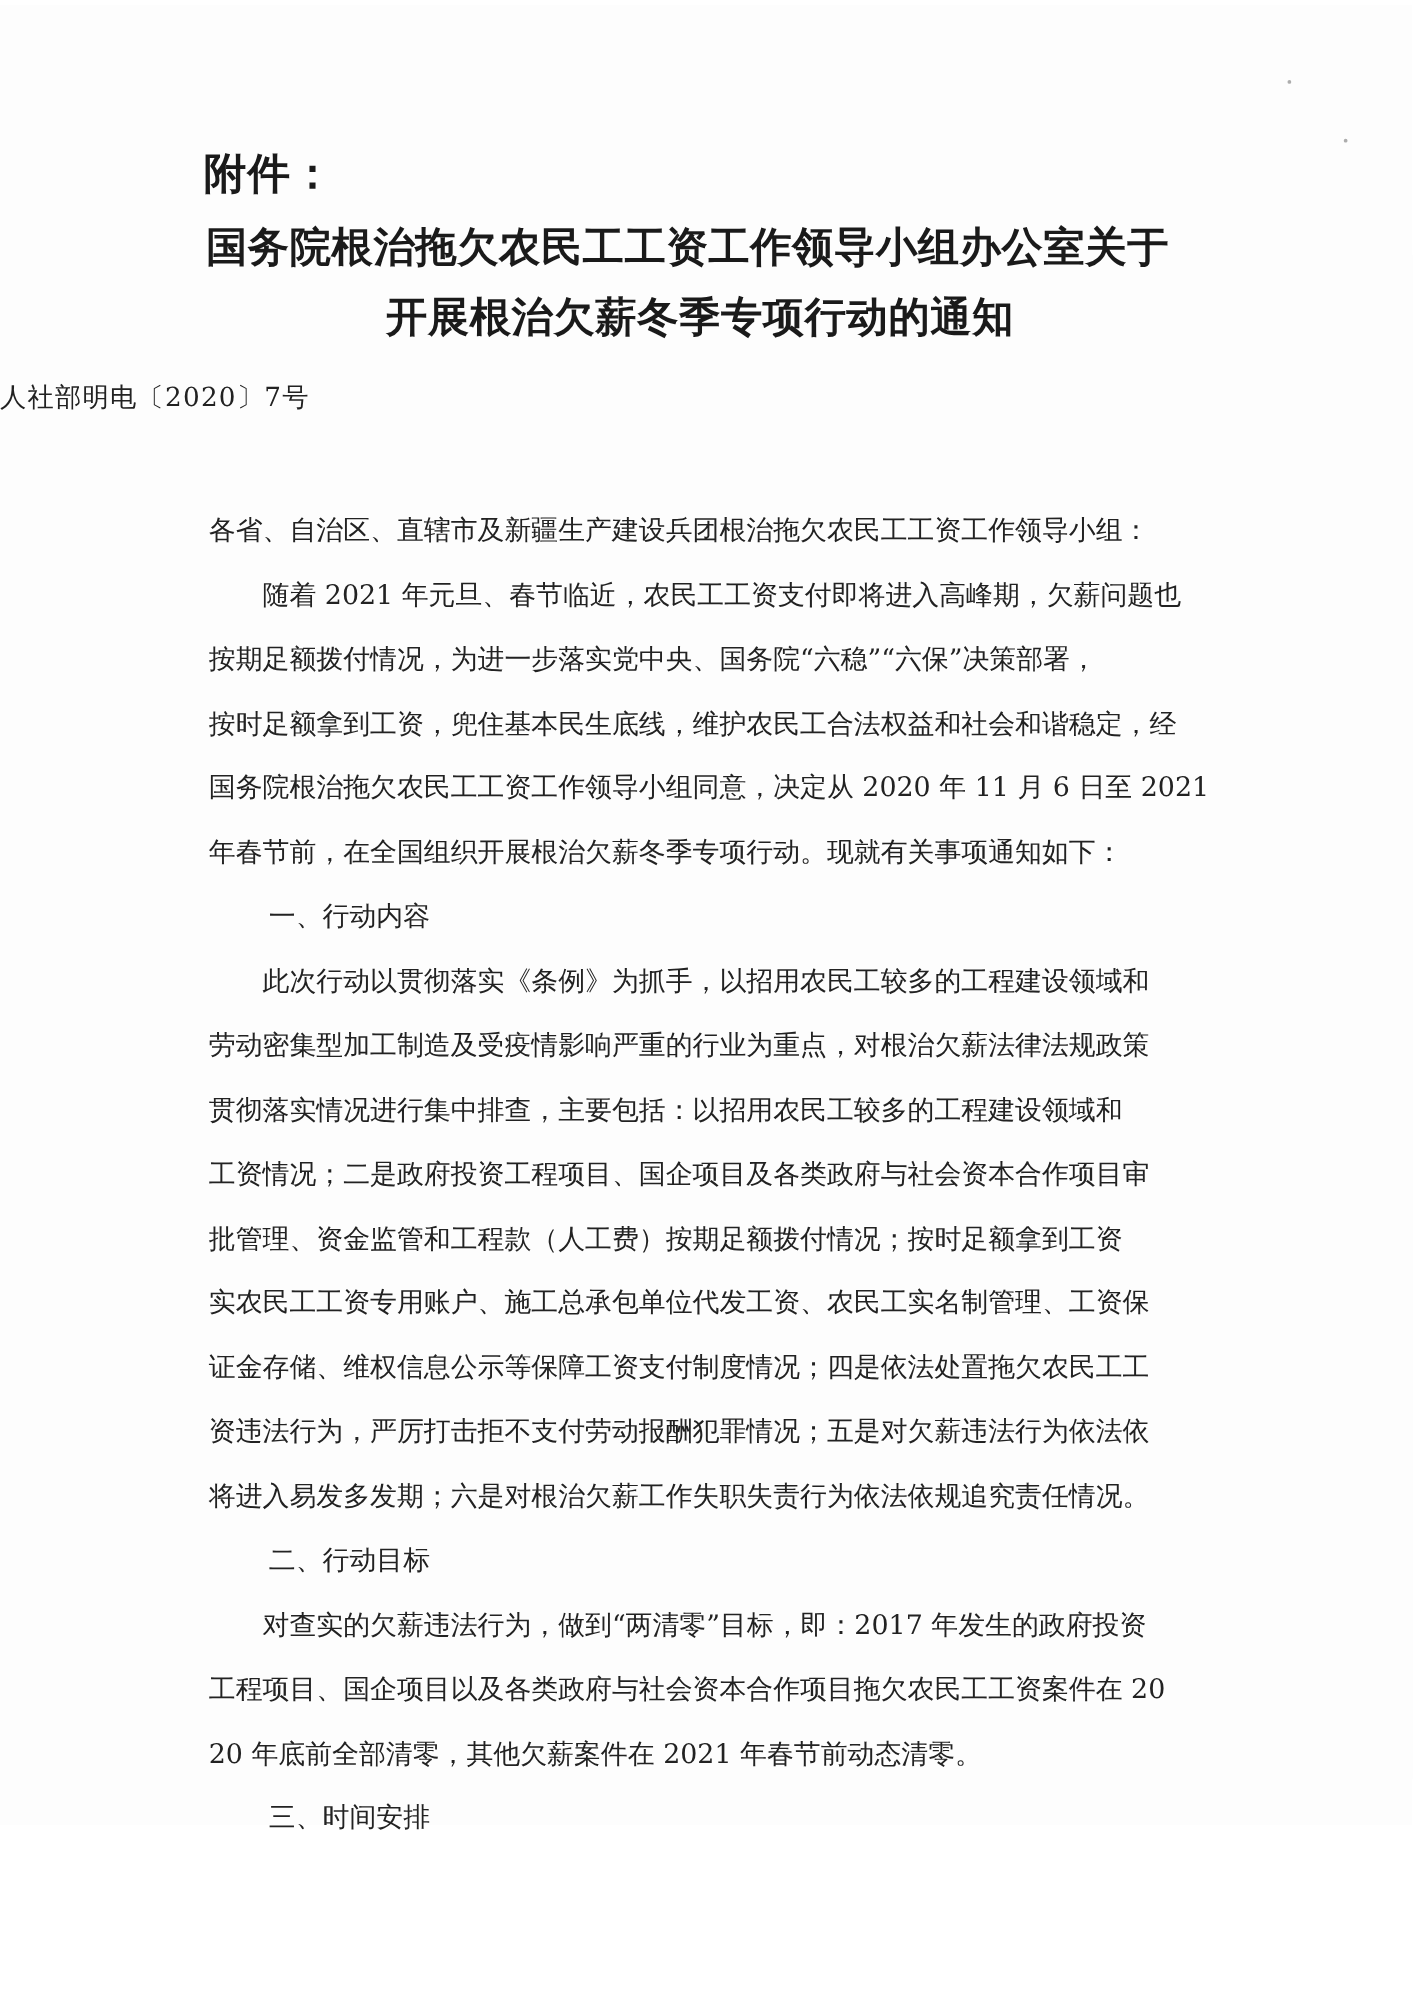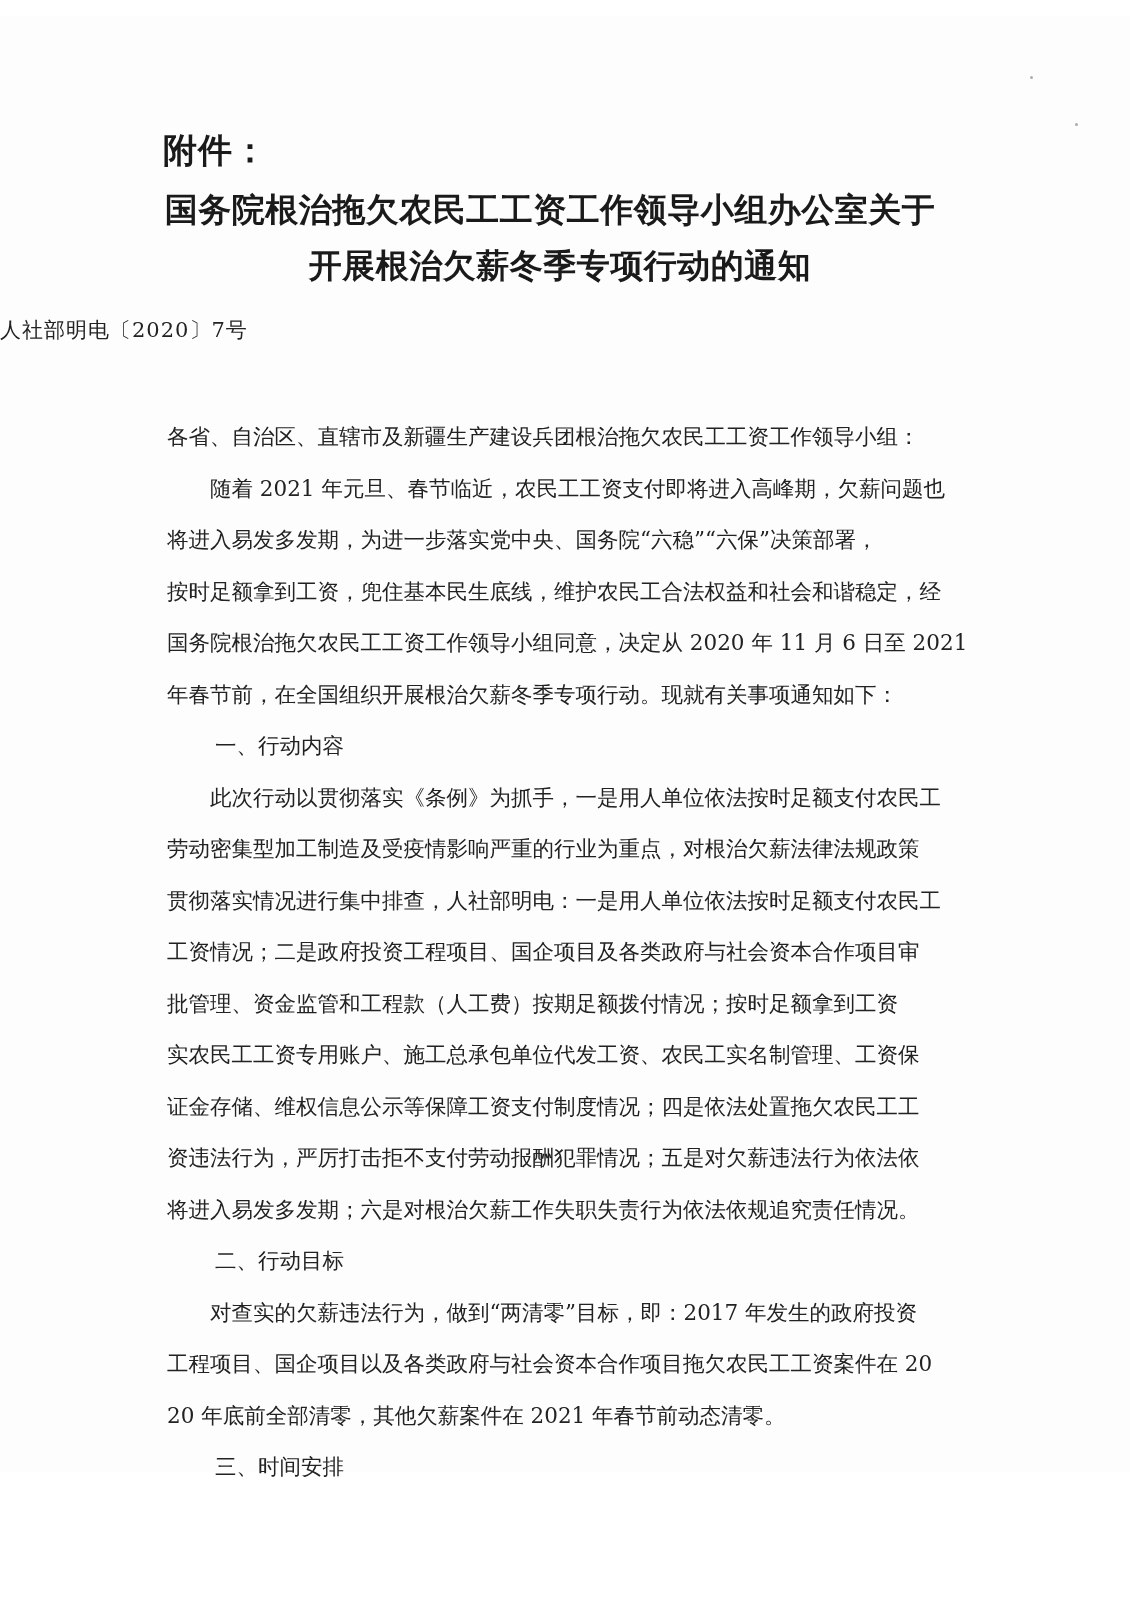--- a/index.html
+++ b/index.html
@@ -10,21 +10,21 @@
     body {
       width: 1130px;
       height: 1600px;
       position: relative;
       overflow: hidden;
       font-family: "DejaVu Serif", "Liberation Serif", serif;
       color: #1c1c1c;
     }
     .page {
       position: absolute;
-      left: 0; top: 16px;
+      left: 0; top: 4px;
       width: 1130px; height: 1456px;
       background: #fdfdfd;
     }
     .speck {
       position: absolute;
       width: 3px; height: 3px;
       border-radius: 50%;
       background: #8a8a8a;
       opacity: 0.7;
     }
@@ -92,29 +92,29 @@
 
   <div class="title-line l1">国务院根治拖欠农民工工资工作领导小组办公室关于</div>
   <div class="title-line l2">开展根治欠薪冬季专项行动的通知</div>
 
   <div class="doc-number">人社部明电〔2020〕7号</div>
 
   <div class="body-text">
     <span class="line">各省、自治区、直辖市及新疆生产建设兵团根治拖欠农民工工资工作领导小组：</span>
 
     <span class="line" style="padding-left:43px;">随着 2021 年元旦、春节临近，农民工工资支付即将进入高峰期，欠薪问题也</span>
-    <span class="line">将进入易发多发期，为进一步落实党中央、国务院“六稳”“六保”决策部署，</span>
+    <span class="line">按期足额拨付情况，为进一步落实党中央、国务院“六稳”“六保”决策部署，</span>
     <span class="line">按时足额拿到工资，兜住基本民生底线，维护农民工合法权益和社会和谐稳定，经</span>
     <span class="line">国务院根治拖欠农民工工资工作领导小组同意，决定从 2020 年 11 月 6 日至 2021</span>
     <span class="line">年春节前，在全国组织开展根治欠薪冬季专项行动。现就有关事项通知如下：</span>
 
     <span class="line section-heading">一、行动内容</span>
-    <span class="line" style="padding-left:43px;">此次行动以贯彻落实《条例》为抓手，一是用人单位依法按时足额支付农民工</span>
+    <span class="line" style="padding-left:43px;">此次行动以贯彻落实《条例》为抓手，以招用农民工较多的工程建设领域和</span>
     <span class="line">劳动密集型加工制造及受疫情影响严重的行业为重点，对根治欠薪法律法规政策</span>
-    <span class="line">贯彻落实情况进行集中排查，人社部明电：一是用人单位依法按时足额支付农民工</span>
+    <span class="line">贯彻落实情况进行集中排查，主要包括：以招用农民工较多的工程建设领域和</span>
     <span class="line">工资情况；二是政府投资工程项目、国企项目及各类政府与社会资本合作项目审</span>
     <span class="line">批管理、资金监管和工程款（人工费）按期足额拨付情况；按时足额拿到工资</span>
     <span class="line">实农民工工资专用账户、施工总承包单位代发工资、农民工实名制管理、工资保</span>
     <span class="line">证金存储、维权信息公示等保障工资支付制度情况；四是依法处置拖欠农民工工</span>
     <span class="line">资违法行为，严厉打击拒不支付劳动报酬犯罪情况；五是对欠薪违法行为依法依</span>
     <span class="line">将进入易发多发期；六是对根治欠薪工作失职失责行为依法依规追究责任情况。</span>
 
     <span class="line section-heading">二、行动目标</span>
     <span class="line" style="padding-left:43px;">对查实的欠薪违法行为，做到“两清零”目标，即：2017 年发生的政府投资</span>
     <span class="line">工程项目、国企项目以及各类政府与社会资本合作项目拖欠农民工工资案件在 20</span>

